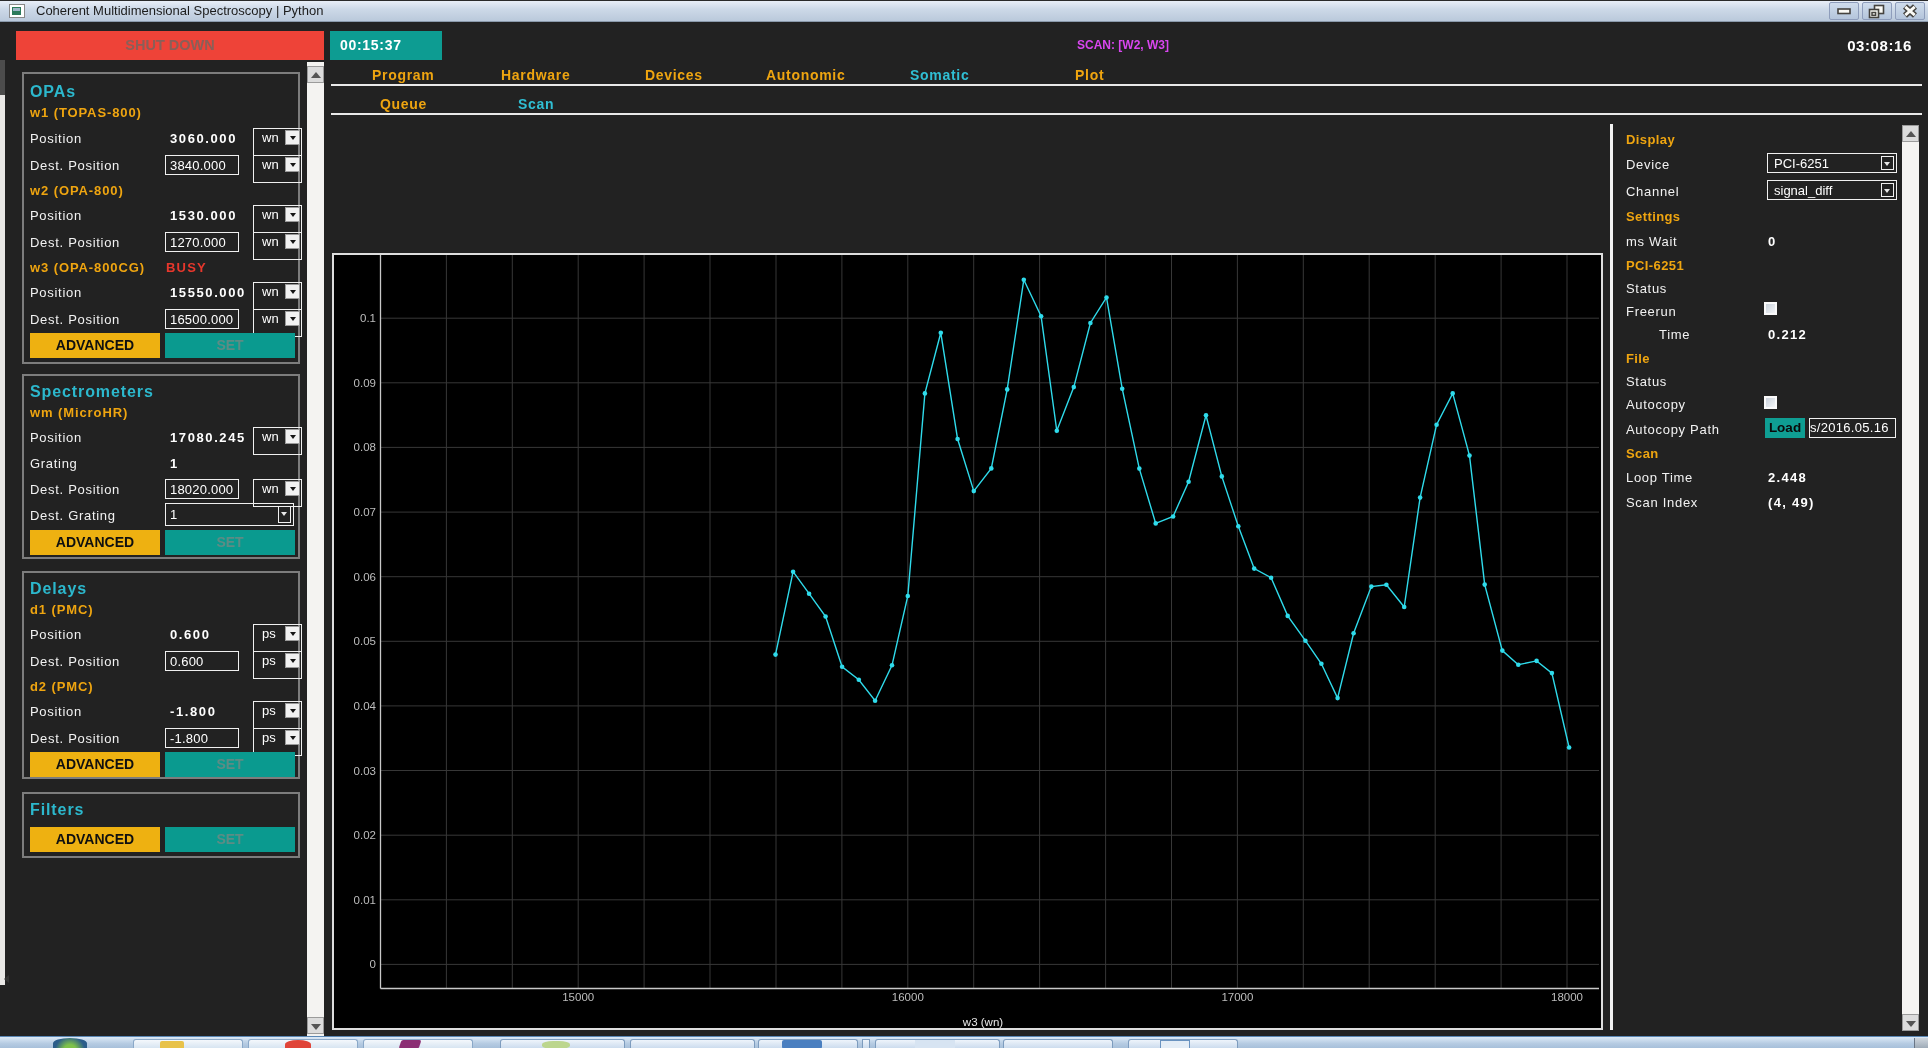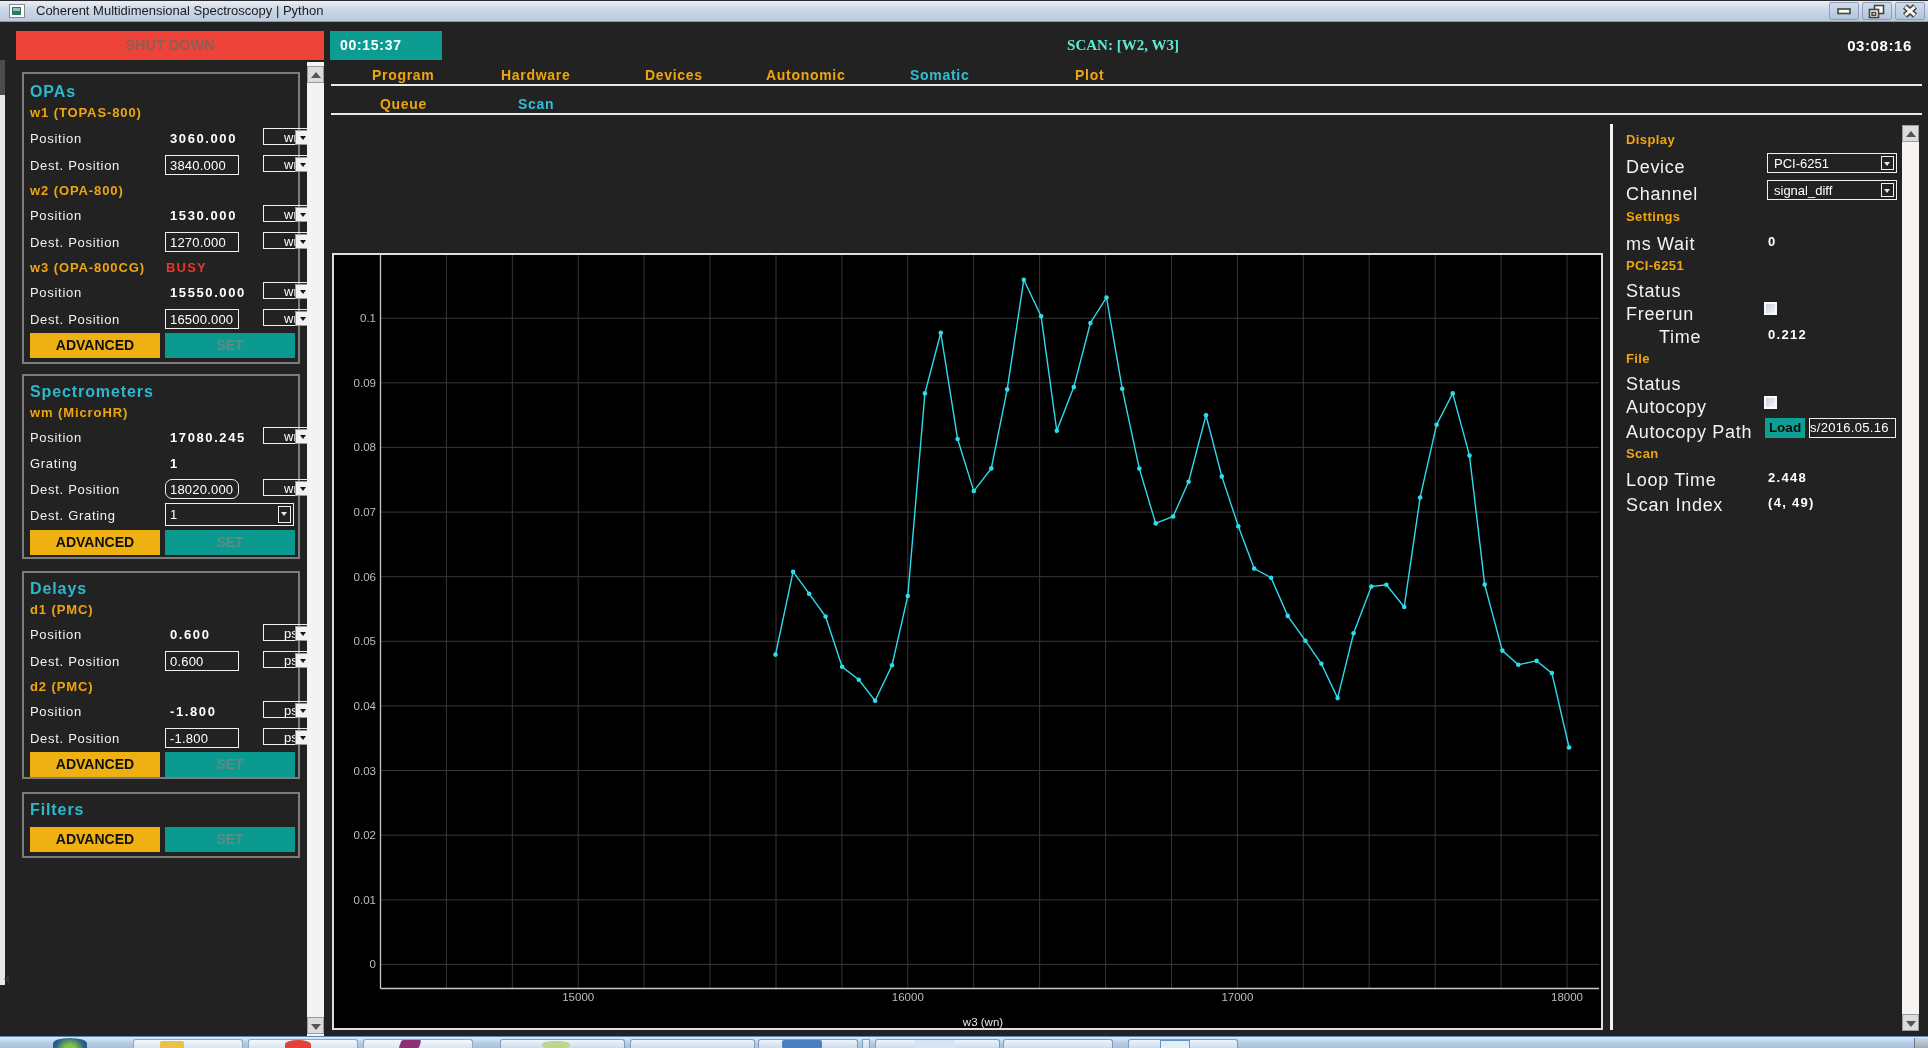--- a/index.html
+++ b/index.html
@@ -12,39 +12,39 @@
   background:linear-gradient(#e8eef7 0%, #cdd9e8 40%, #bac9db 100%);
   border-top:1px solid #2a2a2a; border-bottom:1px solid #8b9aac; }
 #titletext { left:36px; top:3px; font-size:13px; color:#1c1c1c; }
 .winbtn { top:2px; height:18px; width:30px; background:linear-gradient(#cfdcec,#b4c5db);
   border:1px solid #8e9dbb; border-radius:2px; }
 
 #shutdown { left:16px; top:31px; width:308px; height:29px; background:#ee4338;
   color:#8a5f58; font-weight:bold; font-size:14.5px; text-align:center; line-height:29px; }
 #timer { left:330px; top:31px; width:112px; height:29px; background:#0d9c92;
   color:#fff; font-weight:bold; font-size:14px; line-height:29px; padding-left:10px; letter-spacing:0.7px; }
-#scanhdr { left:1023px; top:31px; width:200px; height:29px; color:#5eead4; font-weight:bold;
-  font-size:15px; text-align:center; line-height:29px;font-family:Liberation Serif, serif; }
+#scanhdr { left:1023px; top:31px; width:200px; height:29px; color:#d946ef; font-weight:bold;
+  font-size:12px; text-align:center; line-height:29px; }
 #clock { left:1808px; top:31px; width:104px; height:29px; color:#fff; font-weight:bold;
   font-size:15px; text-align:right; line-height:29px; letter-spacing:0.6px; }
 
 .tab { top:67px; font-size:14px; font-weight:bold; color:#efa510; letter-spacing:0.7px; }
 .tab2 { top:96px; font-size:14px; font-weight:bold; color:#efa510; letter-spacing:0.7px; }
 .cyan { color:#30bfd4 !important; }
 .tabline { left:331px; width:1591px; height:2px; background:#e9e9e9; }
 
 .panel { left:22px; width:278px; border:2px solid #7d7d7d; background:#222222; }
 .lbl { position:absolute; left:6px; font-size:13px; color:#f2f2f2; letter-spacing:0.7px; }
 .val { position:absolute; left:146px; font-size:13px; font-weight:bold; color:#fff; white-space:nowrap; overflow:hidden; letter-spacing:1.6px; }
 .hdrC { position:absolute; left:6px; font-size:16px; font-weight:bold; color:#2cb8cd; letter-spacing:0.9px; }
 .hdrO { position:absolute; left:6px; font-size:13px; font-weight:bold; color:#efa510; letter-spacing:0.9px; }
 .inp { position:absolute; left:141px; width:74px; height:20px; border:1px solid #f0f0f0;
   color:#fff; font-size:13px; padding:2px 0 0 4px; letter-spacing:0.2px; }
-.combo { position:absolute; left:239px; width:49px; height:17px; border:1px solid #f0f0f0;
-  color:#fff; font-size:13px; padding:1px 0 0 20px; }
+.combo { position:absolute; left:229px; width:49px; height:28px; border:1px solid #f0f0f0;
+  color:#fff; font-size:13px; padding:1px 0 0 8px; }
 .cbtn { position:absolute; right:1px; top:1px; width:15px; height:15px; background:#f1f1f1;
   border:1px solid #9a9a9a; }
 .cbtn:after { content:""; position:absolute; left:3.5px; top:5px; border:3.8px solid transparent;
   border-top:4.8px solid #151515; }
 .cbtnD { position:absolute; right:2px; top:2px; width:13px; height:14px; background:#222;
   border:1.5px solid #f0f0f0; }
 .cbtnD:after { content:""; position:absolute; left:2.2px; top:4.5px; border:3.6px solid transparent;
   border-top:4.6px solid #e8e8e8; }
 .advbtn { position:absolute; left:6px; width:130px; height:25px; background:#eeb111;
   color:#101010; font-weight:bold; font-size:14px; text-align:center; line-height:25px; }
@@ -56,21 +56,21 @@
 .tri-up { position:absolute; left:3px; top:5px; width:0; height:0; border:5px solid transparent; border-bottom:6px solid #555; border-top:none;}
 .tri-dn { position:absolute; left:3px; top:6px; width:0; height:0; border:5px solid transparent; border-top:6px solid #555; border-bottom:none;}
 
 #bignum { left:900px; top:124px; width:696px; height:124px; color:#f5f5f5; font-weight:bold;
   font-size:110px; text-align:right; line-height:123px; letter-spacing:1.6px;}
 
 #plot { left:332px; top:253px; width:1271px; height:777px; border:2px solid #dedede; background:#000; }
 
 #vsep { left:1610px; top:124px; width:3px; height:906px; background:#f2f2f2; }
 
-.rlbl { position:absolute; left:1626px; font-size:18px; color:#f2f2f2; letter-spacing:0.7px; }
+.rlbl { position:absolute; left:1626px; font-size:13px; color:#f2f2f2; letter-spacing:0.7px; }
 .rhdr { position:absolute; left:1626px; font-size:13px; font-weight:bold; color:#efa510; letter-spacing:0.4px; }
 .rval { position:absolute; left:1768px; font-size:13px; font-weight:bold; color:#fff; letter-spacing:1.3px; }
 .rcombo { position:absolute; left:1767px; width:130px; height:20px; border:1px solid #f0f0f0;
   color:#fff; font-size:13px; padding:2px 0 0 6px; }
 .chk { position:absolute; left:1764px; width:13px; height:13px; background:linear-gradient(135deg,#c9d1db,#f3f5f7); border:2px solid #fafafa; }
 
 #rsb { left:1902px; top:125px; width:17px; height:906px; background:#f5f4f2; }
 
 #taskbar { left:0; top:1036px; width:1928px; height:12px;
   background:linear-gradient(#dce9f7, #b5cbe2 60%, #a7c0da); border-top:1px solid #5a87b5; }
@@ -151,21 +151,21 @@
 
   <div class="panel abs" style="top:374px; height:185px;" id="p-spec">
     <div class="hdrC" style="top:7px;">Spectrometers</div>
     <div class="hdrO" style="top:29px;text-align:right;">wm (MicroHR)</div>
     <div class="lbl" style="top:54px;">Position</div>
     <div class="val" style="top:54px; width:74px;">17080.245</div>
     <div class="combo" style="top:51px;">wn<span class="cbtn"></span></div>
     <div class="lbl" style="top:80px;">Grating</div>
     <div class="val" style="top:80px;">1</div>
     <div class="lbl" style="top:106px;">Dest. Position</div>
-    <div class="inp" style="top:103px;border-radius:7px;">18020.000</div>
+    <div class="inp" style="top:103px;">18020.000</div>
     <div class="combo" style="top:103px;">wn<span class="cbtn"></span></div>
     <div class="lbl" style="top:132px;">Dest. Grating</div>
     <div class="inp" style="top:127px; width:129px; height:23px; padding-top:3px;">1<span class="cbtnD" style="height:17px;"></span></div>
     <div class="advbtn" style="top:154px;">ADVANCED</div>
     <div class="setbtn" style="top:154px;">SET</div>
   </div>
 
   <div class="panel abs" style="top:571px; height:208px;" id="p-del">
     <div class="hdrC" style="top:7px;">Delays</div>
     <div class="hdrO" style="top:29px;">d1 (PMC)</div>

